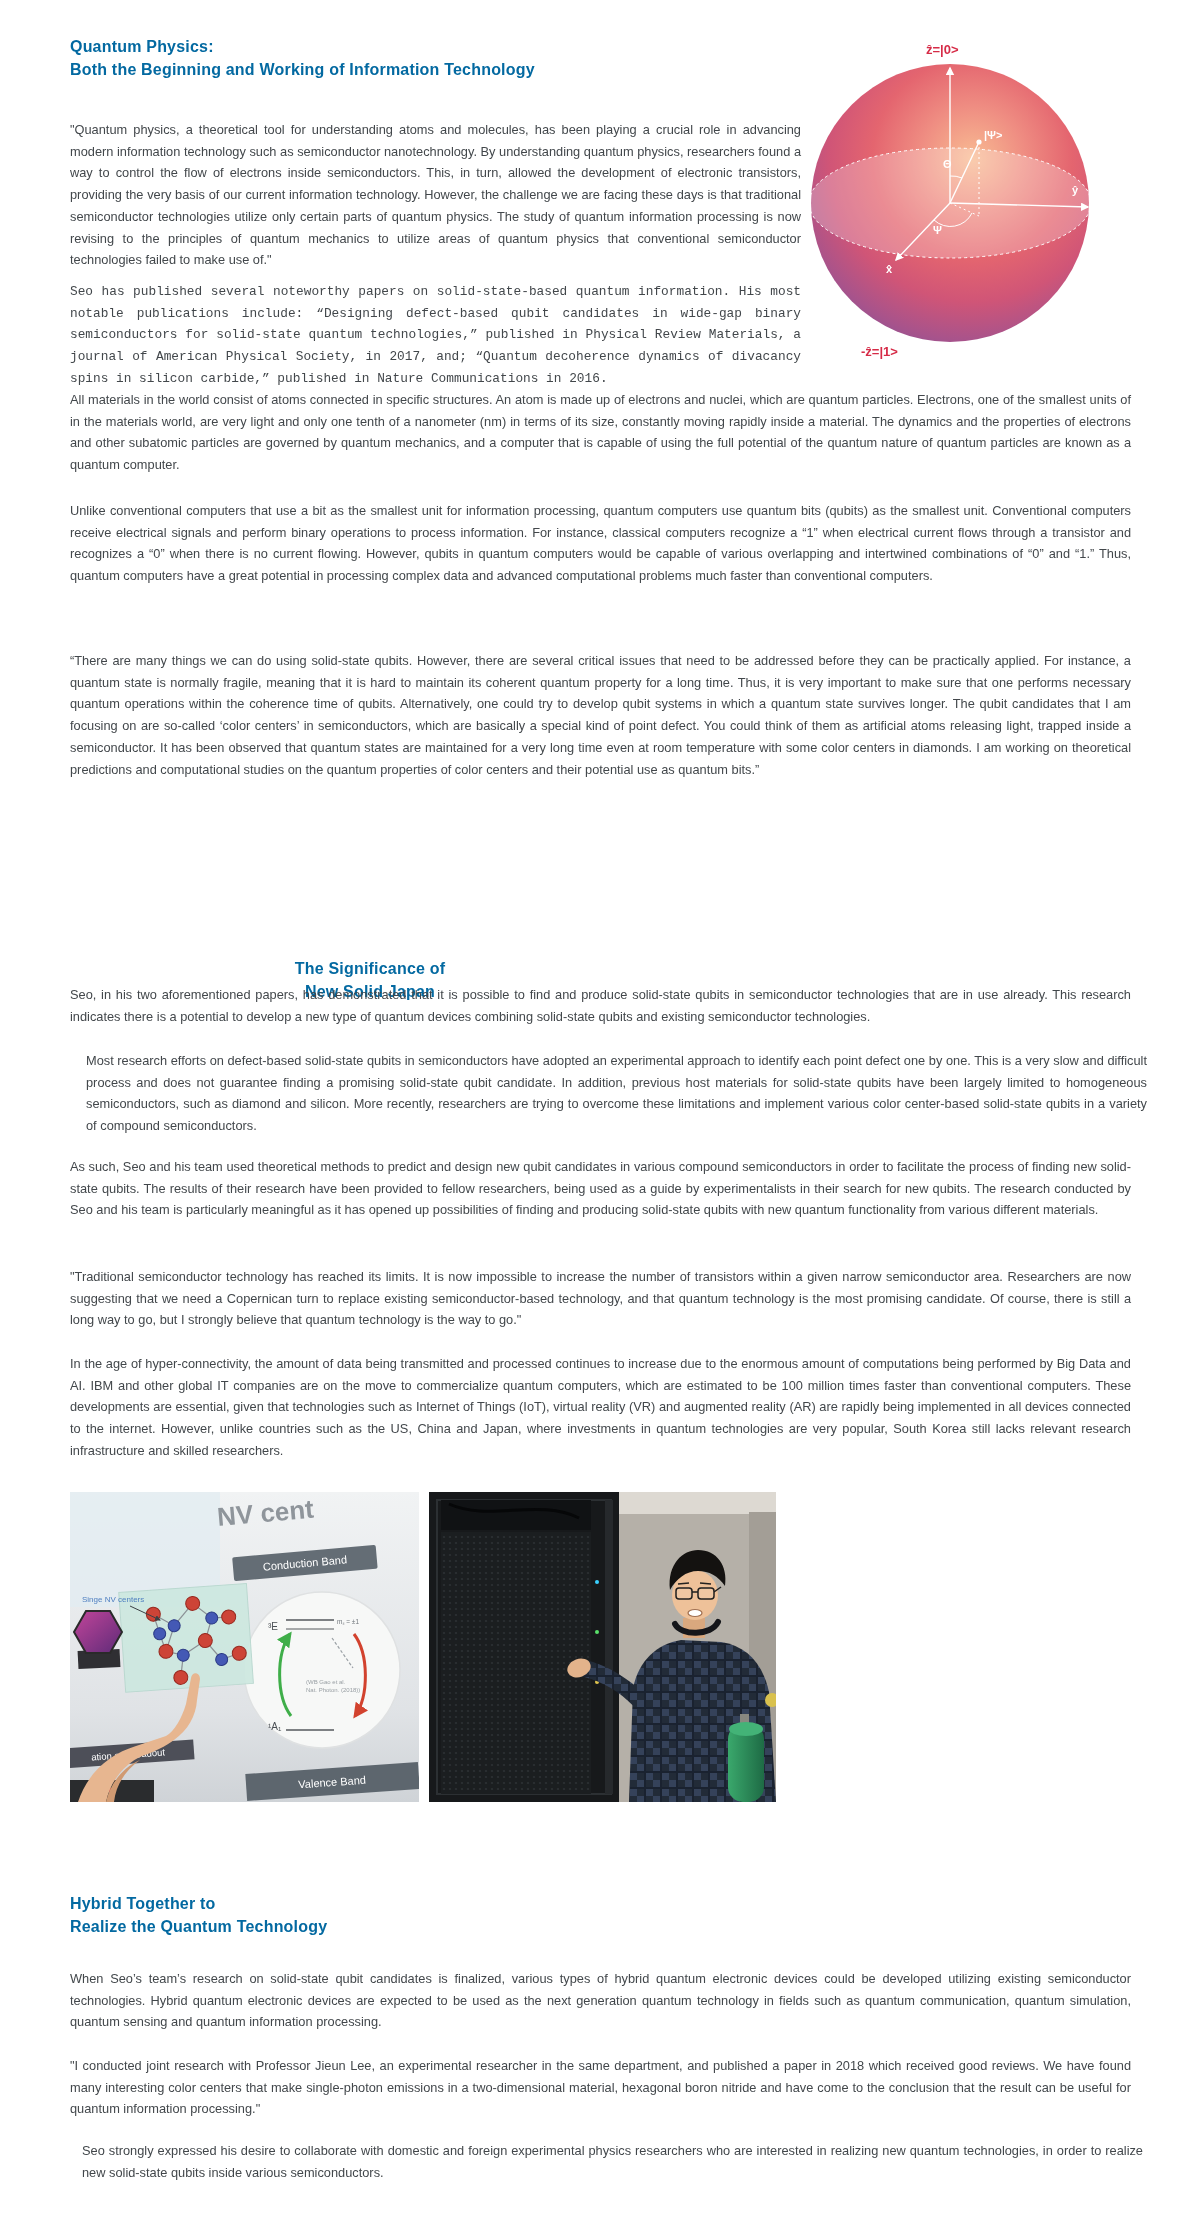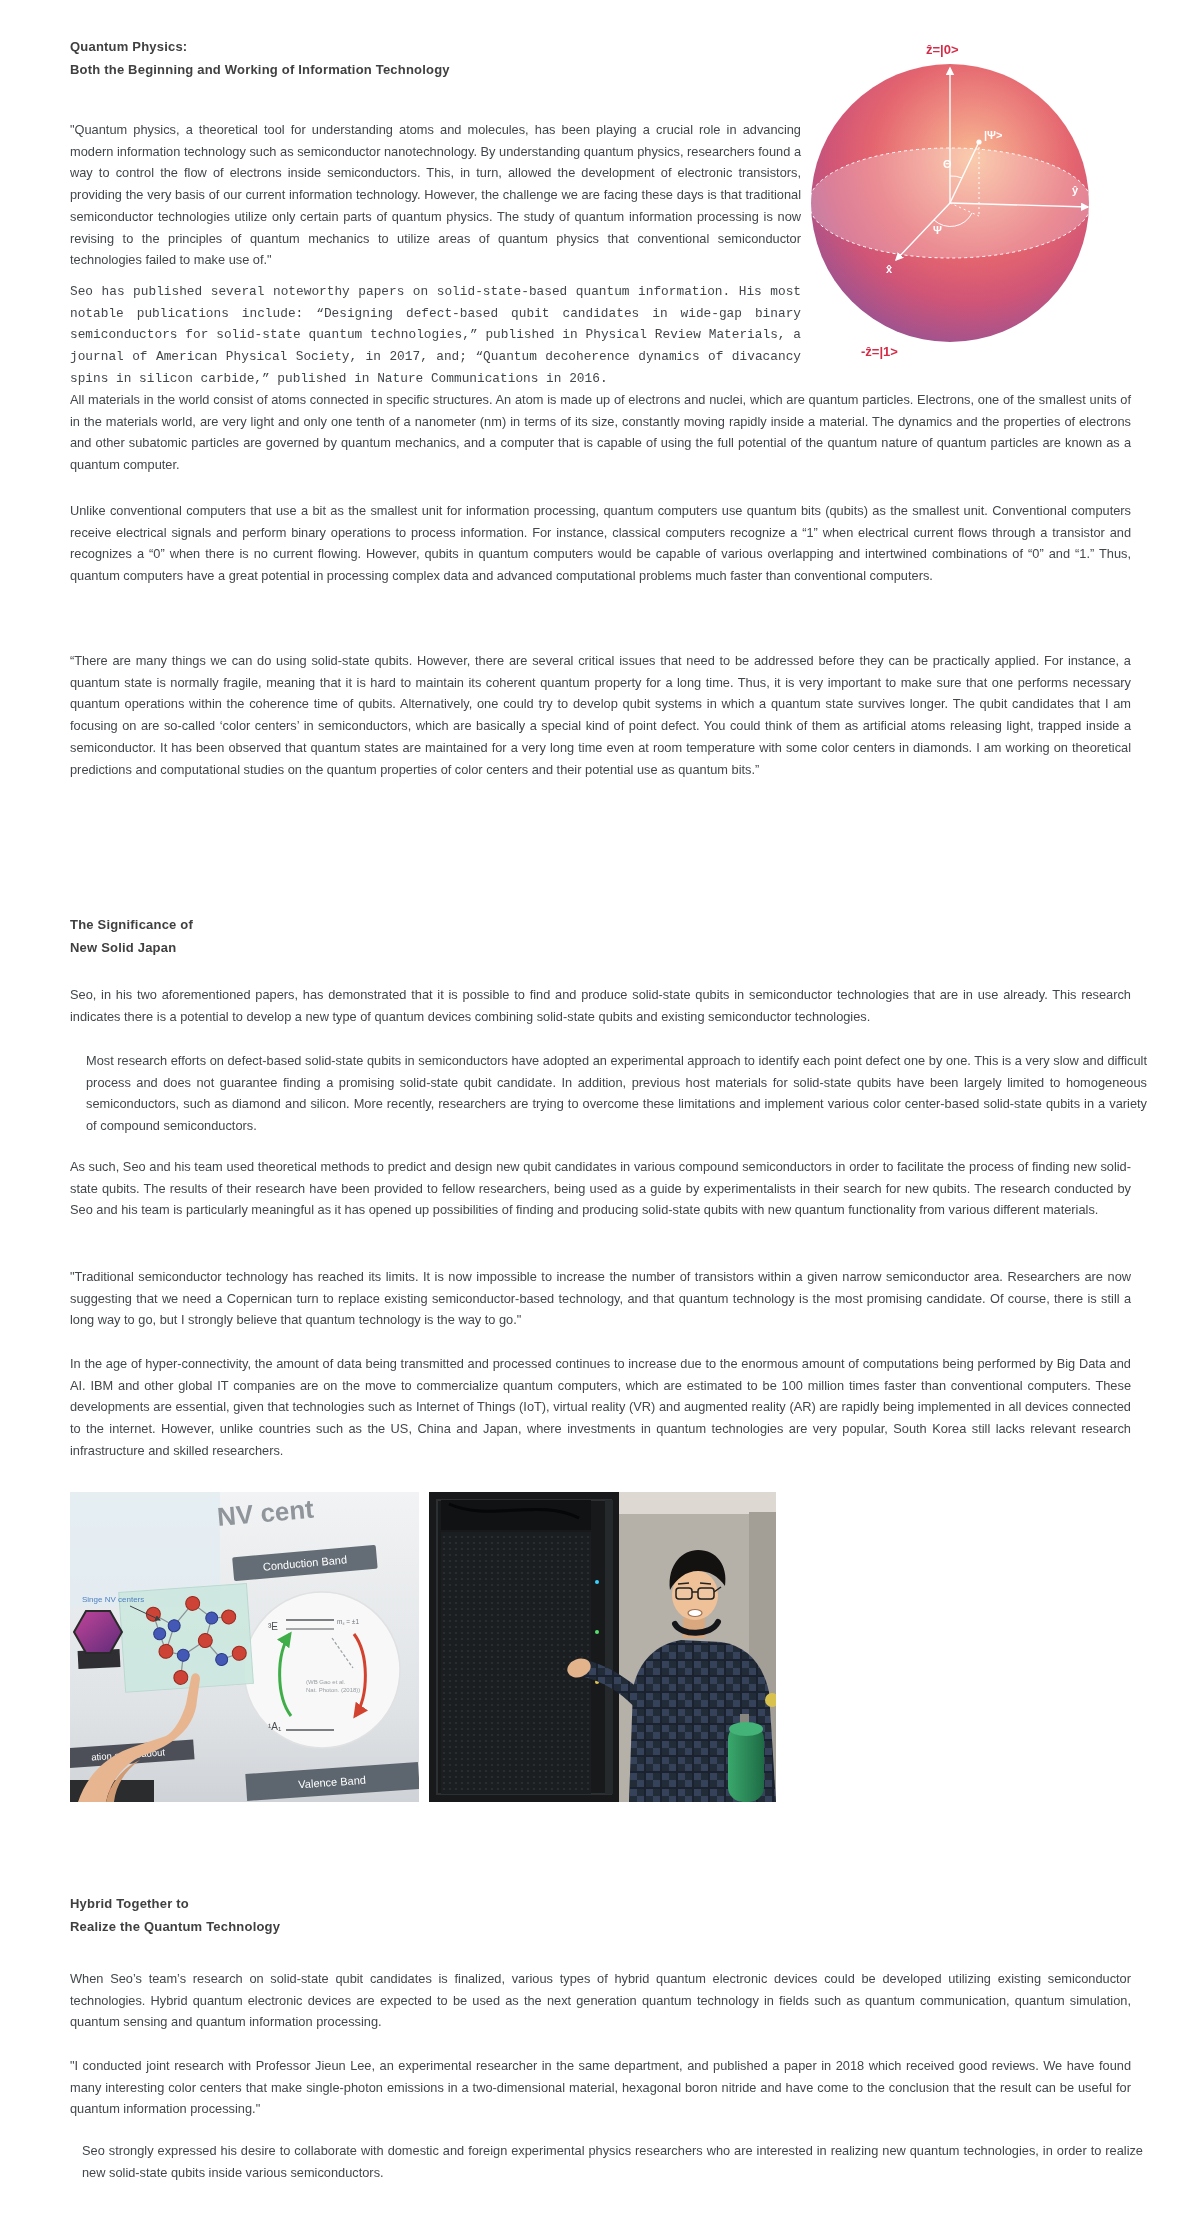--- a/index.html
+++ b/index.html
@@ -3,36 +3,36 @@
 <meta charset="utf-8">
 <style>
   * { margin:0; padding:0; box-sizing:border-box; }
   html,body { background:#ffffff; }
   body {
     width:1200px; height:2219px; position:relative; overflow:hidden;
     font-family:"Liberation Sans", sans-serif;
   }
   .abs { position:absolute; }
   .h-title {
-    font-size:13px; line-height:22.5px; font-weight:bold;
-    color:#404040; letter-spacing:0.2px;
+    font-size:16px; line-height:22.5px; font-weight:bold;
+    color:#0369a1; letter-spacing:0.2px;
   }
   .body-p {
     font-size:12.8px; line-height:21.7px; color:#42474b;
     text-align:justify; width:1061px;
   }
   .narrow { width:731px; }
   #s1-title { left:70px; top:36px; width:780px; }
   #s1-p1 { left:70px; top:119px; }
   #s1-p2 { left:70px; top:281px;font-family:Liberation Mono, monospace; }
   #bloch  { left:795px; top:16px; width:345px; height:350px; }
   #s1-p3 { left:70px; top:389px; }
   #s1-p4 { left:70px; top:500px; }
   #s1-p5 { left:70px; top:650px; }
-  #s2-title { left:70px; top:914px; width:600px; }
+  #s2-title { left:70px; top:958px; width:600px;text-align:center; }
   #s2-p1 { left:70px; top:984px; }
   #s2-p2 { left:70px; top:1050px;margin-left:16px; }
   #s2-p3 { left:70px; top:1156px; }
   #s2-p4 { left:70px; top:1266px; }
   #s2-p5 { left:70px; top:1353px; }
   #photos { left:70px; top:1492px; width:706px; height:310px; display:flex; gap:10px; }
   #photos figure { margin:0; }
   #s3-title { left:70px; top:1893px; width:600px; }
   #s3-p1 { left:70px; top:1968px; }
   #s3-p2 { left:70px; top:2055px; }

